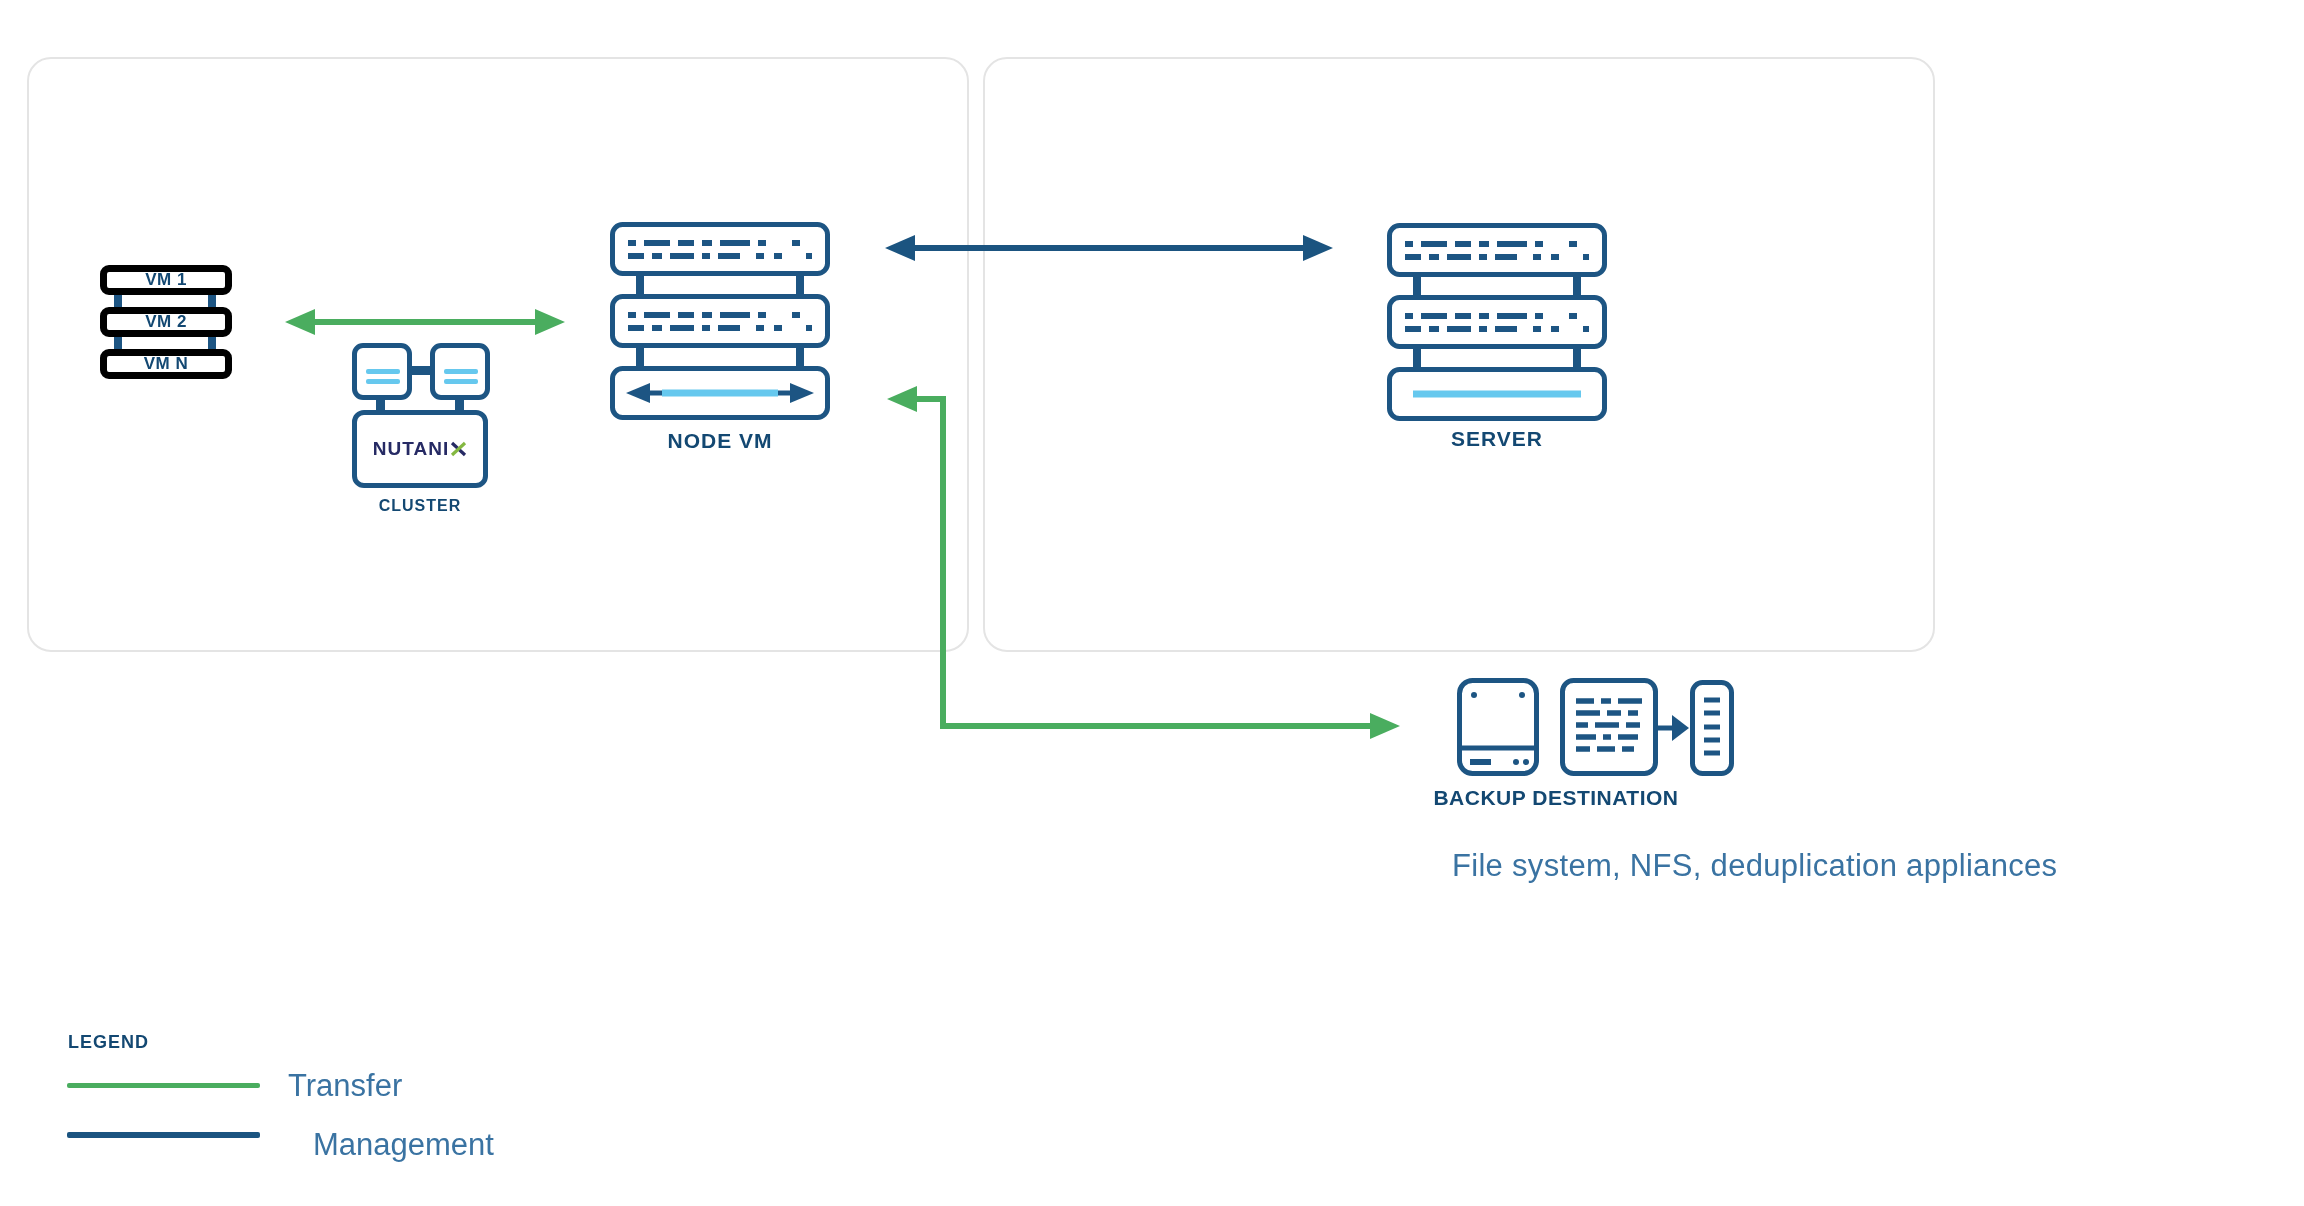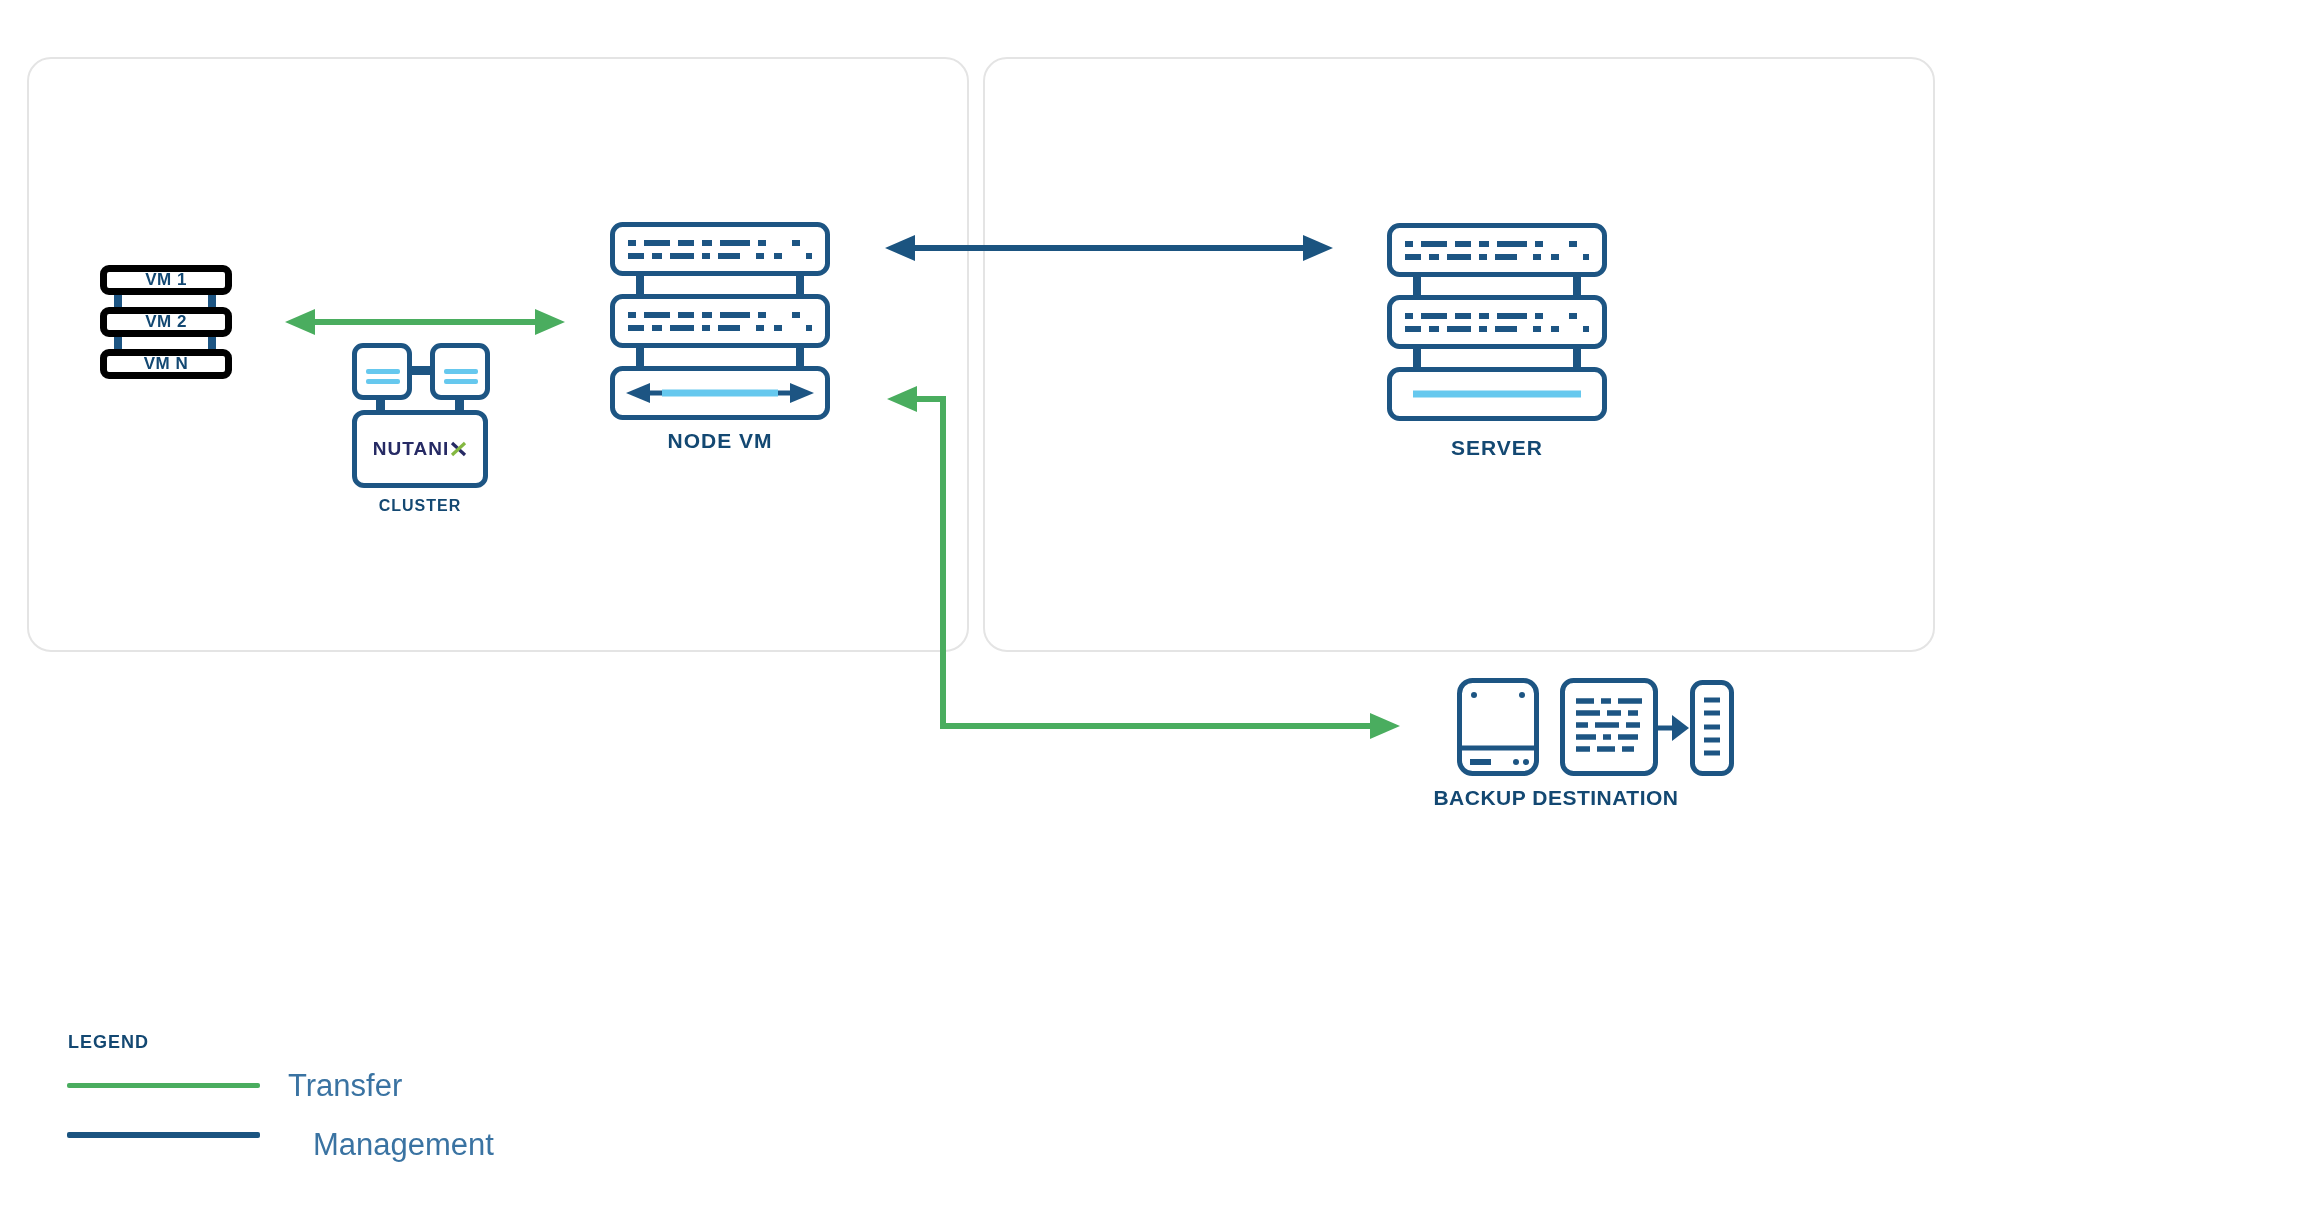--- a/index.html
+++ b/index.html
@@ -141,21 +141,21 @@
     <line x1="190" y1="120" x2="190" y2="150" stroke="#1d5583" stroke-width="8"></line>
     <rect x="2.5" y="2.5" width="215" height="49" rx="10" fill="#fff" stroke="#1d5583" stroke-width="5"></rect>
     <rect x="2.5" y="74.5" width="215" height="49" rx="10" fill="#fff" stroke="#1d5583" stroke-width="5"></rect>
     <rect x="2.5" y="146.5" width="215" height="49" rx="10" fill="#fff" stroke="#1d5583" stroke-width="5"></rect>
     <line x1="18" y1="21" x2="202" y2="21" stroke="#1d5583" stroke-width="6" stroke-dasharray="8 8 26 8 16 8 10 8 30"></line>
     <line x1="18" y1="34" x2="202" y2="34" stroke="#1d5583" stroke-width="6" stroke-dasharray="16 8 10 8 24 8 8 8 22"></line>
     <line x1="18" y1="93" x2="202" y2="93" stroke="#1d5583" stroke-width="6" stroke-dasharray="8 8 26 8 16 8 10 8 30"></line>
     <line x1="18" y1="106" x2="202" y2="106" stroke="#1d5583" stroke-width="6" stroke-dasharray="16 8 10 8 24 8 8 8 22"></line>
     <line x1="26" y1="171" x2="194" y2="171" stroke="#66c8ee" stroke-width="7"></line>
   </svg>
-  <div class="icon-label" style="left:1387px;top:436px;width:220px;">SERVER</div>
+  <div class="icon-label" style="left:1387px;top:427px;width:220px;">SERVER</div>
 
   <svg class="abs" style="left:885px;top:385px;" width="530" height="360" viewBox="0 0 530 360">
     <polyline points="26,14 58,14 58,341 489,341" fill="none" stroke="#4aad5f" stroke-width="6"></polyline>
     <polygon points="2,14 32,1 32,27" fill="#4aad5f"></polygon>
     <polygon points="515,341 485,328 485,354" fill="#4aad5f"></polygon>
   </svg>
 
   <svg class="abs" style="left:1457px;top:678px;" width="82" height="98" viewBox="0 0 82 98">
     <rect x="2.5" y="2.5" width="77" height="93" rx="13" fill="#fff" stroke="#1d5583" stroke-width="5"></rect>
     <circle cx="17" cy="17" r="3" fill="#1d5583"></circle>
@@ -181,20 +181,21 @@
     <rect x="2.5" y="2.5" width="39" height="91" rx="10" fill="#fff" stroke="#1d5583" stroke-width="5"></rect>
     <line x1="14" y1="20" x2="30" y2="20" stroke="#1d5583" stroke-width="5"></line>
     <line x1="14" y1="33" x2="30" y2="33" stroke="#1d5583" stroke-width="5"></line>
     <line x1="14" y1="47" x2="30" y2="47" stroke="#1d5583" stroke-width="5"></line>
     <line x1="14" y1="60" x2="30" y2="60" stroke="#1d5583" stroke-width="5"></line>
     <line x1="14" y1="73" x2="30" y2="73" stroke="#1d5583" stroke-width="5"></line>
   </svg>
   <div class="icon-label" style="left:1398px;top:786px;width:316px;letter-spacing:.5px;">BACKUP DESTINATION</div>
 
   <div class="notes">
+    <div class="note-line">File system, NFS, deduplication appliances</div>
   </div>
 
   <div class="legend-title">LEGEND</div>
   <div class="legend-line" style="top:1083px;height:5px;background:#4aad5f;"></div>
   <div class="legend-label" style="top:1068px;">Transfer</div>
   <div class="legend-line" style="top:1132px;height:6px;background:#1b5480;"></div>
   <div class="legend-label" style="top:1127px;margin-left:25px;">Management</div>
 
 </div>
 

